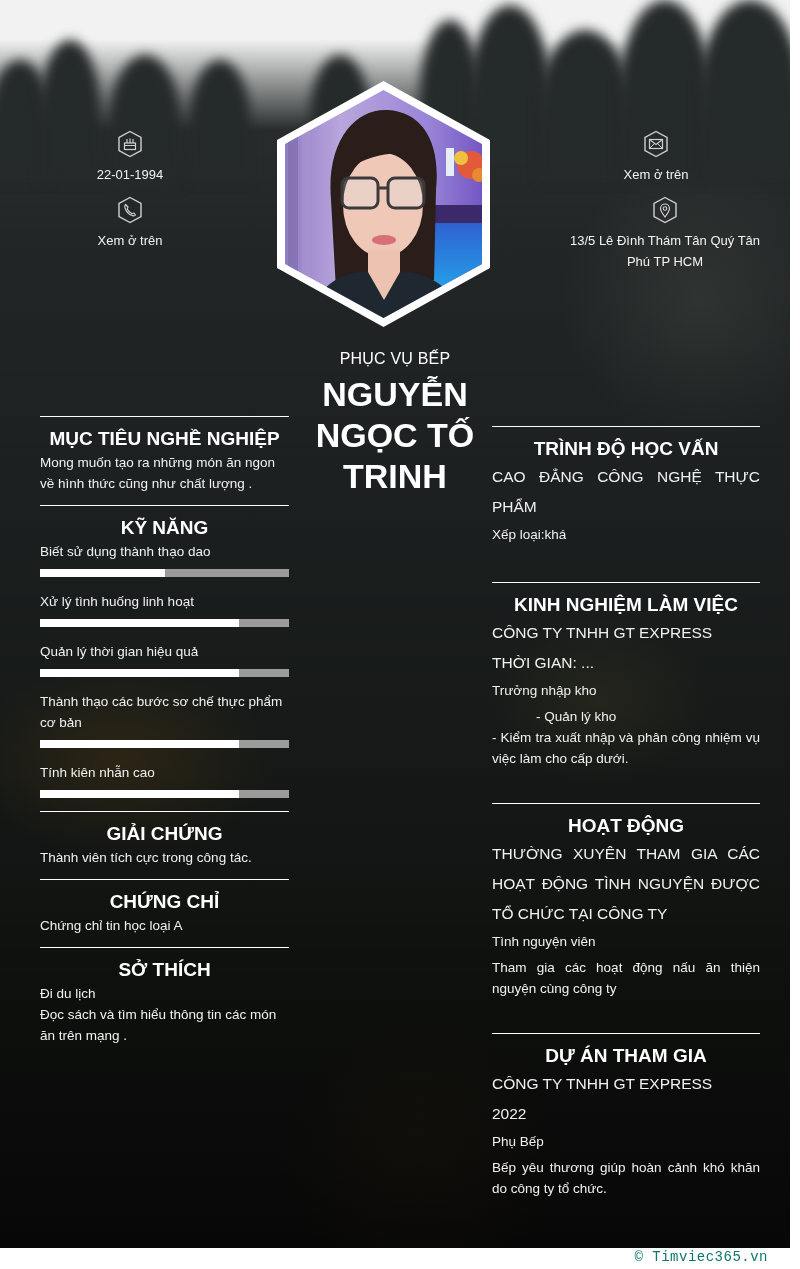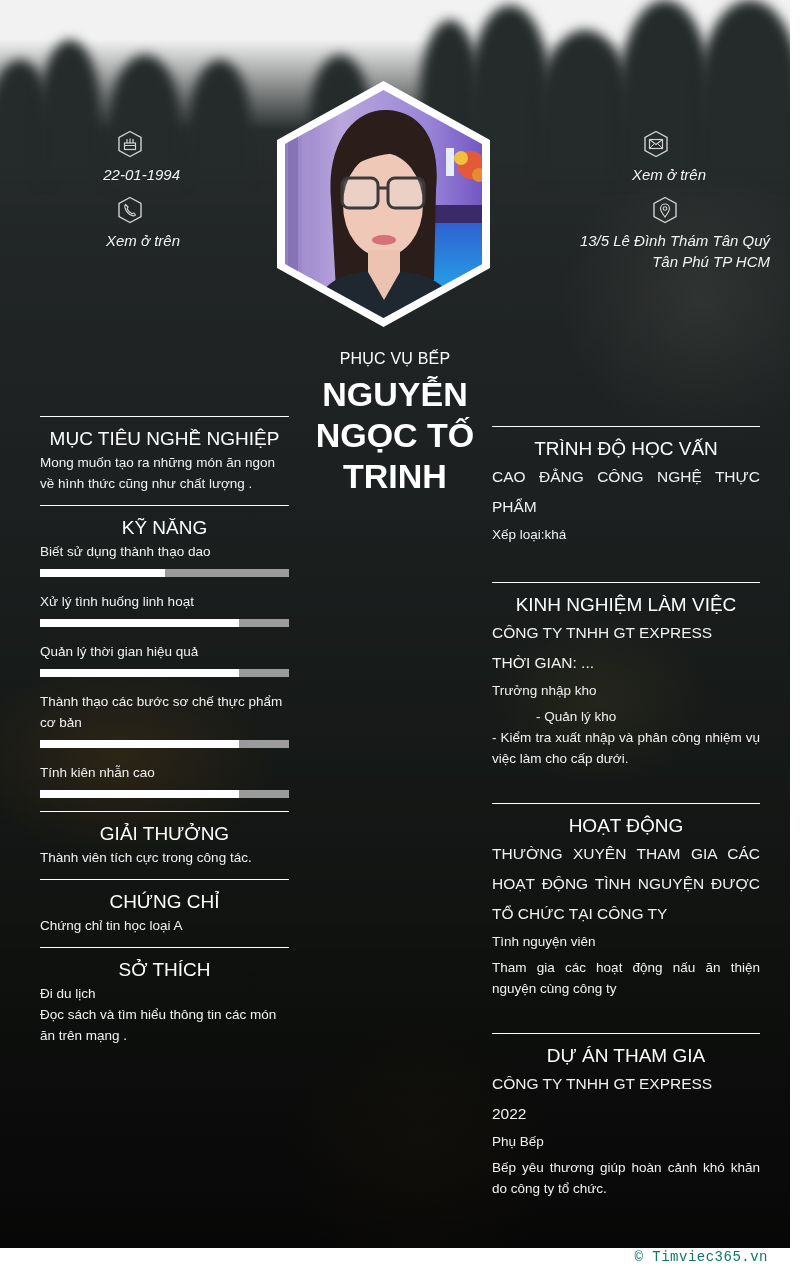--- a/index.html
+++ b/index.html
@@ -15,36 +15,36 @@
         radial-gradient(ellipse 200px 180px at 420px 1150px, rgba(80,60,30,0.3), rgba(0,0,0,0) 70%),
         radial-gradient(ellipse 200px 200px at 700px 300px, rgba(90,95,90,0.35), rgba(0,0,0,0) 70%),
         linear-gradient(180deg, #2a2e2e 0%, #252a2a 40%, #1f2420 70%, #151514 100%);
     }
     .sky {
       position: absolute; left: 0; top: 0; width: 790px; height: 130px;
       background: linear-gradient(180deg, #f2f2f2 0%, #f2f2f2 30%, rgba(242,242,242,0) 100%);
     }
     .tree { position: absolute; bottom: auto; background: #252a2a; filter: blur(6px); border-radius: 50% 50% 0 0; }
 
-    .contact { position: absolute; text-align: right; font-size: 15px; color: #f3f3f3; font-style: italic; }
+    .contact { position: absolute; text-align: center; font-size: 13px; color: #f3f3f3; }
     .contact .hex-icon { width: 28px; height: 28px; margin: 0 auto 6px auto; display: block; }
     .contact .txt { line-height: 21px; }
 
     .avatar-wrap { position: absolute; left: 276px; top: 80px; width: 215px; height: 248px; }
     .avatar-wrap svg { width: 100%; height: 100%; }
 
     .center-block { position: absolute; left: 305px; top: 350px; width: 180px; text-align: center; }
     .job-title { font-size: 16px; font-weight: normal; letter-spacing: 0.2px; margin-bottom: 6px; }
     .full-name { font-size: 34px; font-weight: bold; line-height: 41px; }
 
     .col-left { position: absolute; left: 40px; top: 416px; width: 249px; }
     .col-right { position: absolute; left: 492px; top: 426px; width: 268px; }
 
     .section { border-top: 1.5px solid #ffffff; padding-top: 10px; }
-    .section-title { font-size: 19px; font-weight: normal; text-align: center; line-height: 24px; margin-bottom: 1px; }
+    .section-title { font-size: 19px; font-weight: bold; text-align: center; line-height: 24px; margin-bottom: 1px; }
     .body-text { font-size: 13.5px; line-height: 21px; color: #f1f1f1; }
     .upper { font-size: 15.5px; line-height: 30px; text-transform: none; color: #f1f1f1; }
     .justify { text-align: justify; text-align-last: left; }
 
     .skill { margin-bottom: 9px; }
     .skill-name { font-size: 13.5px; line-height: 21px; color: #f1f1f1; margin-bottom: 7px; }
     .skill-bar { height: 8px; background: #9b9b9b; position: relative; margin-bottom: 14px; }
     .skill-fill { position: absolute; left: 0; top: 0; bottom: 0; background: #ffffff; }
 
     .watermark {
@@ -198,21 +198,21 @@
       </div>
       <div class="skill" style="margin-bottom:0;">
         <div class="skill-name">Tính kiên nhẫn cao</div>
         <div class="skill-bar" style="margin-bottom:13px;">
             <div class="skill-fill" style="width:80%;"></div>
           </div>
       </div>
     </div>
 
     <div class="section" style="margin-bottom:11px;">
-      <div class="section-title">GIẢI THƯỞNG</div>
+      <div class="section-title">GIẢI CHỨNG</div>
       <div class="body-text">Thành viên tích cực trong công tác.</div>
     </div>
 
     <div class="section" style="margin-bottom:11px;">
       <div class="section-title">CHỨNG CHỈ</div>
       <div class="body-text">Chứng chỉ tin học loại A</div>
     </div>
 
     <div class="section">
       <div class="section-title">SỞ THÍCH</div>

